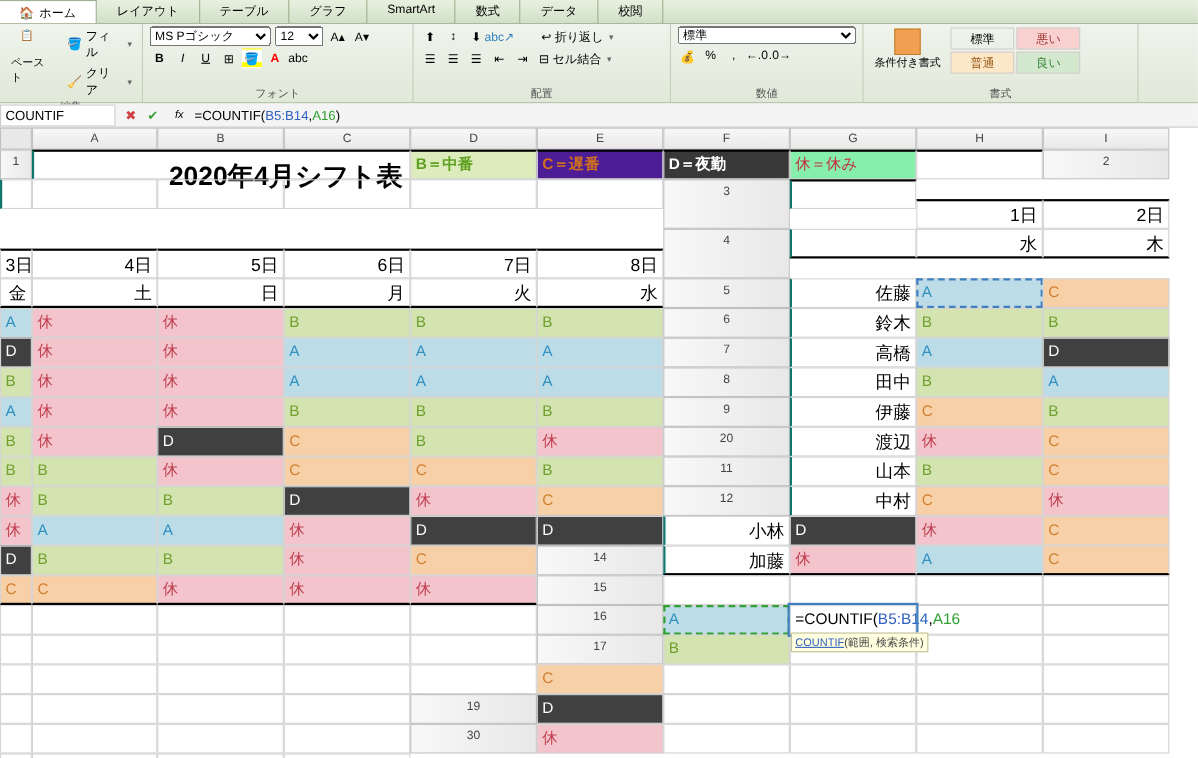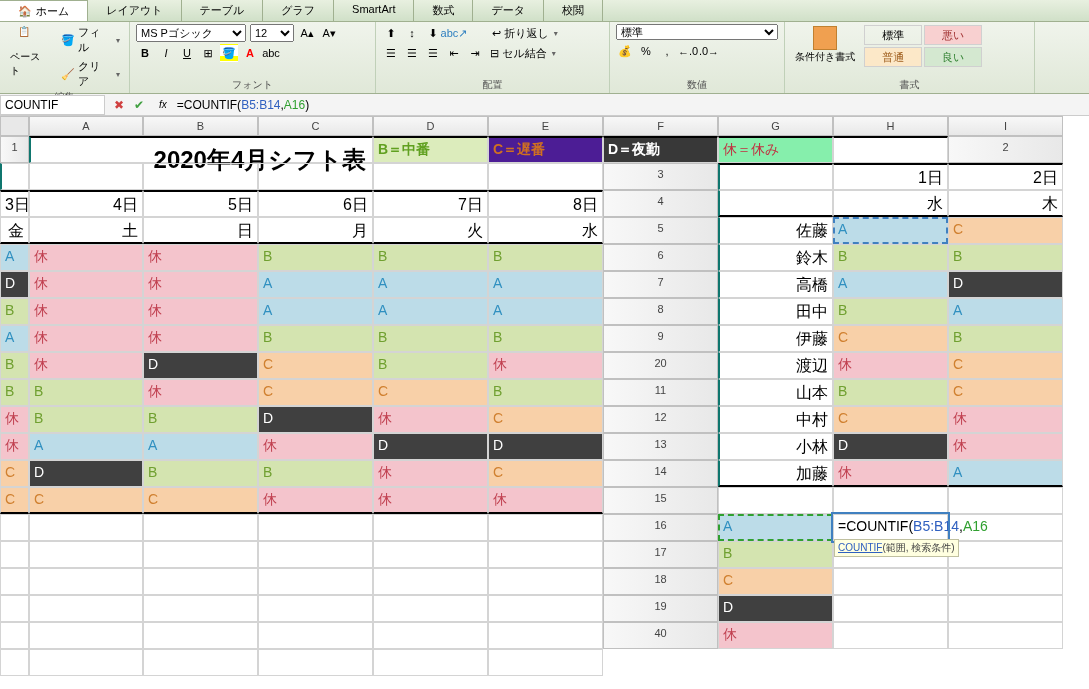--- a/index.html
+++ b/index.html
@@ -48,21 +48,21 @@
   .bC { background: #f8d0a8; color: #d08030; }
   .bD { background: #404040; color: #fff; }
   .bR { background: #f4c4cc; color: #c04050; }
   
   .legend-A { background: #d0e8f0; color: #2080b0; font-weight: bold; }
   .legend-B { background: #dcecbc; color: #60a020; font-weight: bold; }
   .legend-C { background: #4c1d95; color: #d07020; font-weight: bold; }
   .legend-D { background: #383838; color: #fff; font-weight: bold; }
   .legend-R { background: #86efac; color: #c03040; font-weight: normal; }
   
-  .date { text-align: right; font-size: 16px; }
+  .date { text-align: right; font-size: 16px; margin-top: 18px; }
   .dow { text-align: right; font-size: 16px; }
   .name { font-size: 16px; padding-left: 40px; }
   .editing { background: #fff; outline: 2px solid #4080c0; position: relative; }
   .tooltip { position: absolute; top: 24px; left: 0; background: #ffffe0; border: 1px solid #c0c0a0; font-size: 10px; padding: 1px 3px; color: #444; }
   .tooltip a { color: #3060c0; text-decoration: underline; }
   
   .thick-border-top { border-top: 2px solid #000; }
   .thick-border-bottom { border-bottom: 2px solid #000; }
   .thick-border-left { border-left: 2px solid #0f766e; text-align: right; }
   
@@ -341,21 +341,20 @@
   <div class="cell name thick-border-left">中村</div>
   <div class="cell bC">C</div>
     <div class="cell bR">休</div>
     <div class="cell bR">休</div>
     <div class="cell bA">A</div>
     <div class="cell bA">A</div>
     <div class="cell bR">休</div>
     <div class="cell bD">D</div>
     <div class="cell bD">D</div>
 
-  <div class="rh">13</div>
   <div class="cell name thick-border-left">小林</div>
   <div class="cell bD">D</div>
     <div class="cell bR">休</div>
     <div class="cell bC">C</div>
     <div class="cell bD">D</div>
     <div class="cell bB">B</div>
     <div class="cell bB">B</div>
     <div class="cell bR">休</div>
     <div class="cell bC">C</div>
 
@@ -399,21 +398,20 @@
   <div class="cell bB">B</div>
   <div class="cell"></div>
     <div class="cell"></div>
     <div class="cell"></div>
     <div class="cell"></div>
     <div class="cell"></div>
     <div class="cell"></div>
     <div class="cell"></div>
     <div class="cell"></div>
 
-  <div class="rh">18</div>
   <div class="cell bC">C</div>
   <div class="cell"></div>
     <div class="cell"></div>
     <div class="cell"></div>
     <div class="cell"></div>
     <div class="cell"></div>
     <div class="cell"></div>
     <div class="cell"></div>
     <div class="cell"></div>
 
@@ -421,21 +419,21 @@
   <div class="cell bD">D</div>
   <div class="cell"></div>
     <div class="cell"></div>
     <div class="cell"></div>
     <div class="cell"></div>
     <div class="cell"></div>
     <div class="cell"></div>
     <div class="cell"></div>
     <div class="cell"></div>
 
-  <div class="rh">40</div>
+  <div class="rh">30</div>
   <div class="cell bR">休</div>
   <div class="cell"></div>
     <div class="cell"></div>
     <div class="cell"></div>
     <div class="cell"></div>
     <div class="cell"></div>
     <div class="cell"></div>
     <div class="cell"></div>
     <div class="cell"></div>
 </div>

